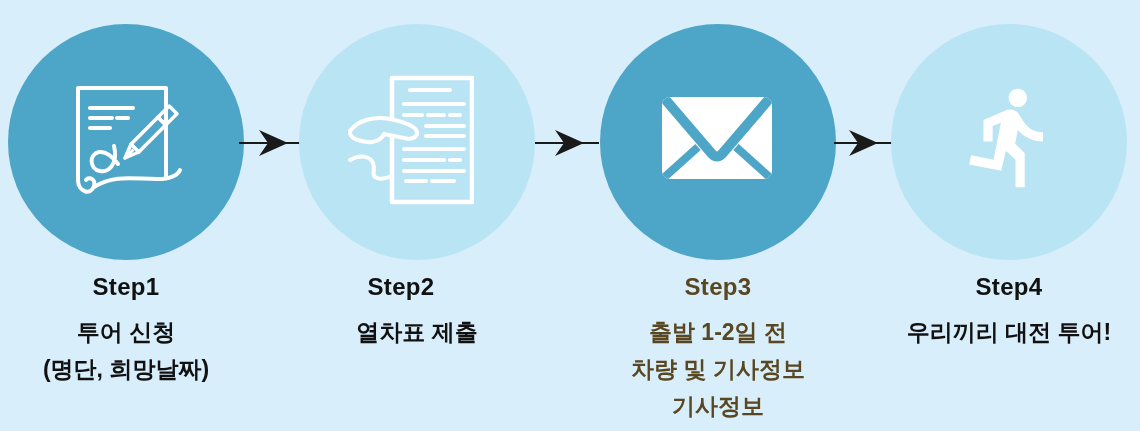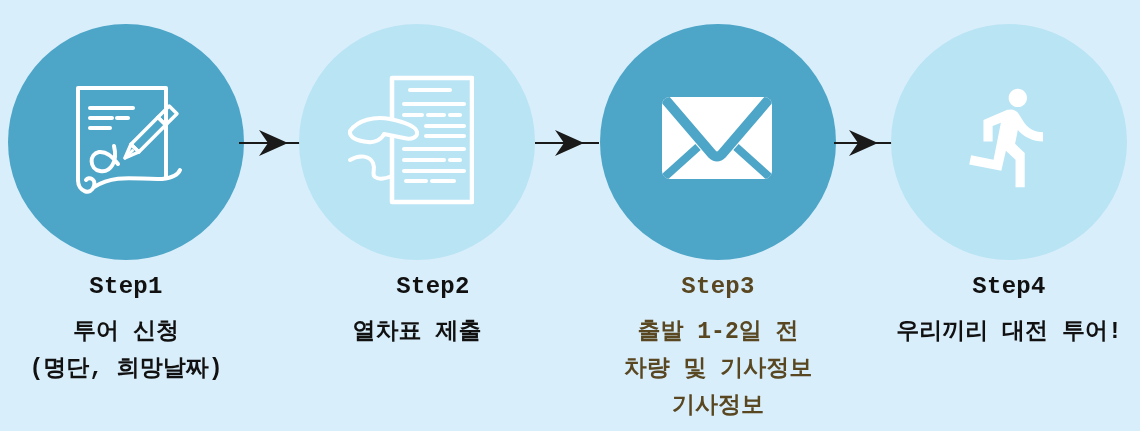--- a/index.html
+++ b/index.html
@@ -1,21 +1,21 @@
 <!DOCTYPE html>
 <html><head>
 <meta charset="utf-8">
 <style>
   html,body{margin:0;padding:0;}
   .canvas{
     position:relative;
     width:1140px;height:431px;
     background:#d9eefb;
     overflow:hidden;
-    font-family:Liberation Mono, monospace;
+    font-family:Liberation Sans, sans-serif;
   }
   .circle{position:absolute;top:24px;width:236px;height:236px;border-radius:50%;}
   .circle.dark{background:#4da5c7;}
   .circle.light{background:#b9e4f4;}
   .icon-svg{position:absolute;}
   .step-label{
     position:absolute;top:273px;width:290px;text-align:center;
     font-weight:800;font-size:24px;letter-spacing:.3px;color:#111111;
   }
   .step-body{
@@ -69,21 +69,21 @@
     <path d="M80,61 H118"></path>
     <path d="M58,74 H118"></path>
     <path d="M58,85 H98"></path>
       <path d="M104,85 H114"></path>
     <path d="M58,96 H118"></path>
     <path d="M60,106 H80"></path>
       <path d="M86,106 H108"></path>
     <path fill="#b9e4f4" d="M4,56 C12,45 28,41 44,44 C58,47 70,51 71,57 C72,62 66,65 58,63 L38,59 C36,64 29,68 22,67 C12,66 3,63 4,56 Z"></path>
     <path d="M4,85 C14,79 24,81 27,88 C30,95 25,99 29,102 C33,105 41,103 46,101"></path>
   </svg>
-  <div class="step-label" style="left:288px">Step2</div>
+  <div class="step-label" style="left:256px">Step2</div>
   <div class="step-body" style="left:257px">
     <div>열차표 제출</div>
   </div>
 
   <svg class="arrow-svg" style="left:535px" width="64" height="30" viewBox="0 0 64 30">
     <line x1="0" y1="15" x2="64" y2="15" stroke="#1a1a1a" stroke-width="2"></line>
     <polygon points="20,2 49,15 20,28 29,15" fill="#1a1a1a"></polygon>
   </svg>
 
   <div class="circle dark" style="left:600px"></div>

